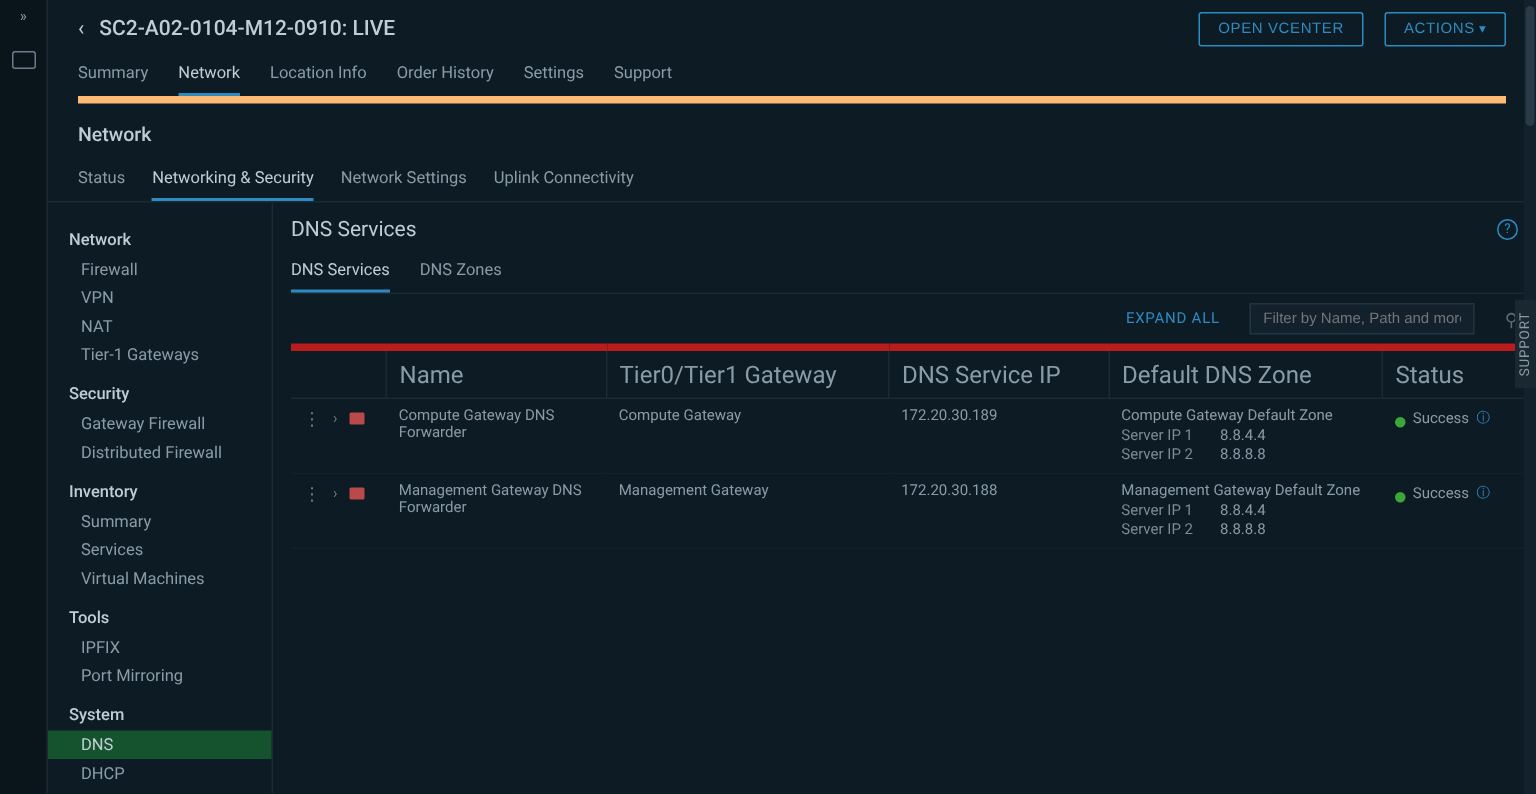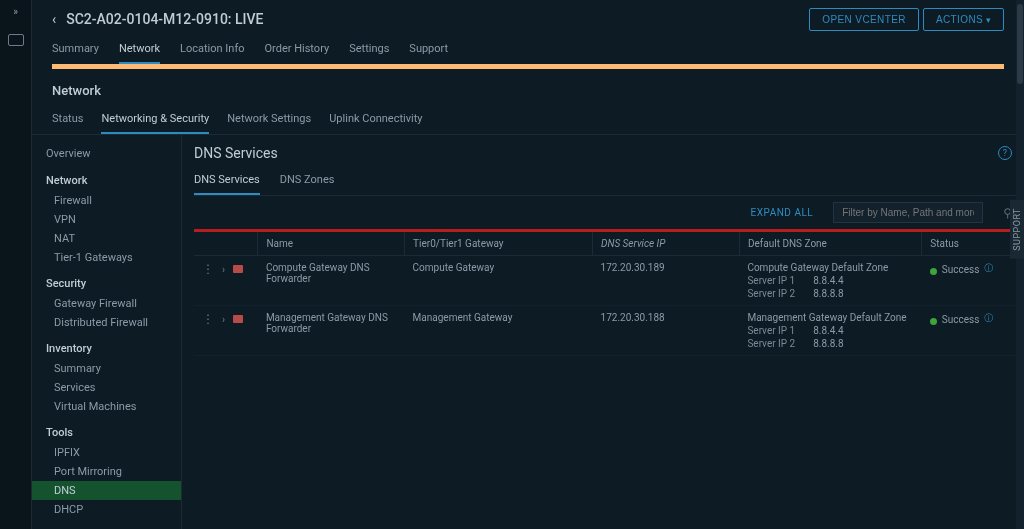--- a/index.html
+++ b/index.html
@@ -67,21 +67,21 @@
       font-size: 14px;
       cursor: pointer;
     }
     .page-title {
       color: #c0cdd6;
       font-size: 14px;
       font-weight: 500;
     }
     .top-buttons {
       display: flex;
-      gap: 4px;
+      gap: 14px;
     }
     .btn-outline {
       border: 1px solid #2e8bc0;
       color: #2e8bc0;
       background: transparent;
       padding: 5px 12px;
       font-size: 10px;
       letter-spacing: 0.4px;
       cursor: pointer;
       border-radius: 2px;
@@ -213,24 +213,24 @@
       font-size: 12px;
       cursor: pointer;
     }
     .table {
       width: 100%;
       border-collapse: collapse;
     }
     .thead-row th {
       text-align: left;
       font-weight: 400;
-      font-size: 10px;
+      font-size: 16px;
       color: #8a9ba8;
       padding: 6px 8px;
-      border-top: 3px solid #b91c1c;
+      border-top: 5px solid #b91c1c;
       border-bottom: 1px solid #1c2a35;
       border-right: 1px solid #1c2a35;
     }
     .thead-row th:first-child { border-left: none; }
     .trow td {
       padding: 6px 8px;
       font-size: 10px;
       color: #8a9ba8;
       vertical-align: top;
       border-bottom: 1px solid #12212c;
@@ -305,21 +305,21 @@
       right: 1px;
       top: 4px;
       width: 6px;
       height: 80px;
       background: #2a3a46;
       border-radius: 3px;
     }
     .col-ctrl { width: 64px; }
     .col-name { width: 148px; }
     .col-gw { width: 190px; }
-    .col-ip { width: 148px; font-style: italic; }
+    .col-ip { width: 148px; }
     .col-zone { width: 184px; }
     .col-status { width: 100px; }
   </style>
 </head>
 <body>
 
 <div class="app">
   <div class="leftmost-bar">
     <div class="leftbar-expand">»</div>
     <div class="leftbar-icon"></div>
@@ -352,41 +352,41 @@
       <div class="subtabrow">
         <div class="tabitem">Status</div>
         <div class="tabitem active">Networking &amp; Security</div>
         <div class="tabitem">Network Settings</div>
         <div class="tabitem">Uplink Connectivity</div>
       </div>
     </div>
 
     <div class="body-split">
       <div class="sidebar">
-        <div class="side-link">Overview</div>
 
         <div class="side-heading">Network</div>
         <div class="side-sub">Firewall</div>
         <div class="side-sub">VPN</div>
         <div class="side-sub">NAT</div>
         <div class="side-sub">Tier-1 Gateways</div>
 
         <div class="side-heading">Security</div>
         <div class="side-sub">Gateway Firewall</div>
         <div class="side-sub">Distributed Firewall</div>
 
         <div class="side-heading">Inventory</div>
         <div class="side-sub">Summary</div>
         <div class="side-sub">Services</div>
         <div class="side-sub">Virtual Machines</div>
 
         <div class="side-heading">Tools</div>
         <div class="side-sub">IPFIX</div>
         <div class="side-sub">Port Mirroring</div>
 
+        <div class="side-heading">System</div>
         <div class="side-sub selected">DNS</div>
         <div class="side-sub">DHCP</div>
 
       </div>
 
       <div class="content">
         <div class="content-head">
           <div class="content-title">DNS Services</div>
           <div class="help-icon-sm">?</div>
         </div>

